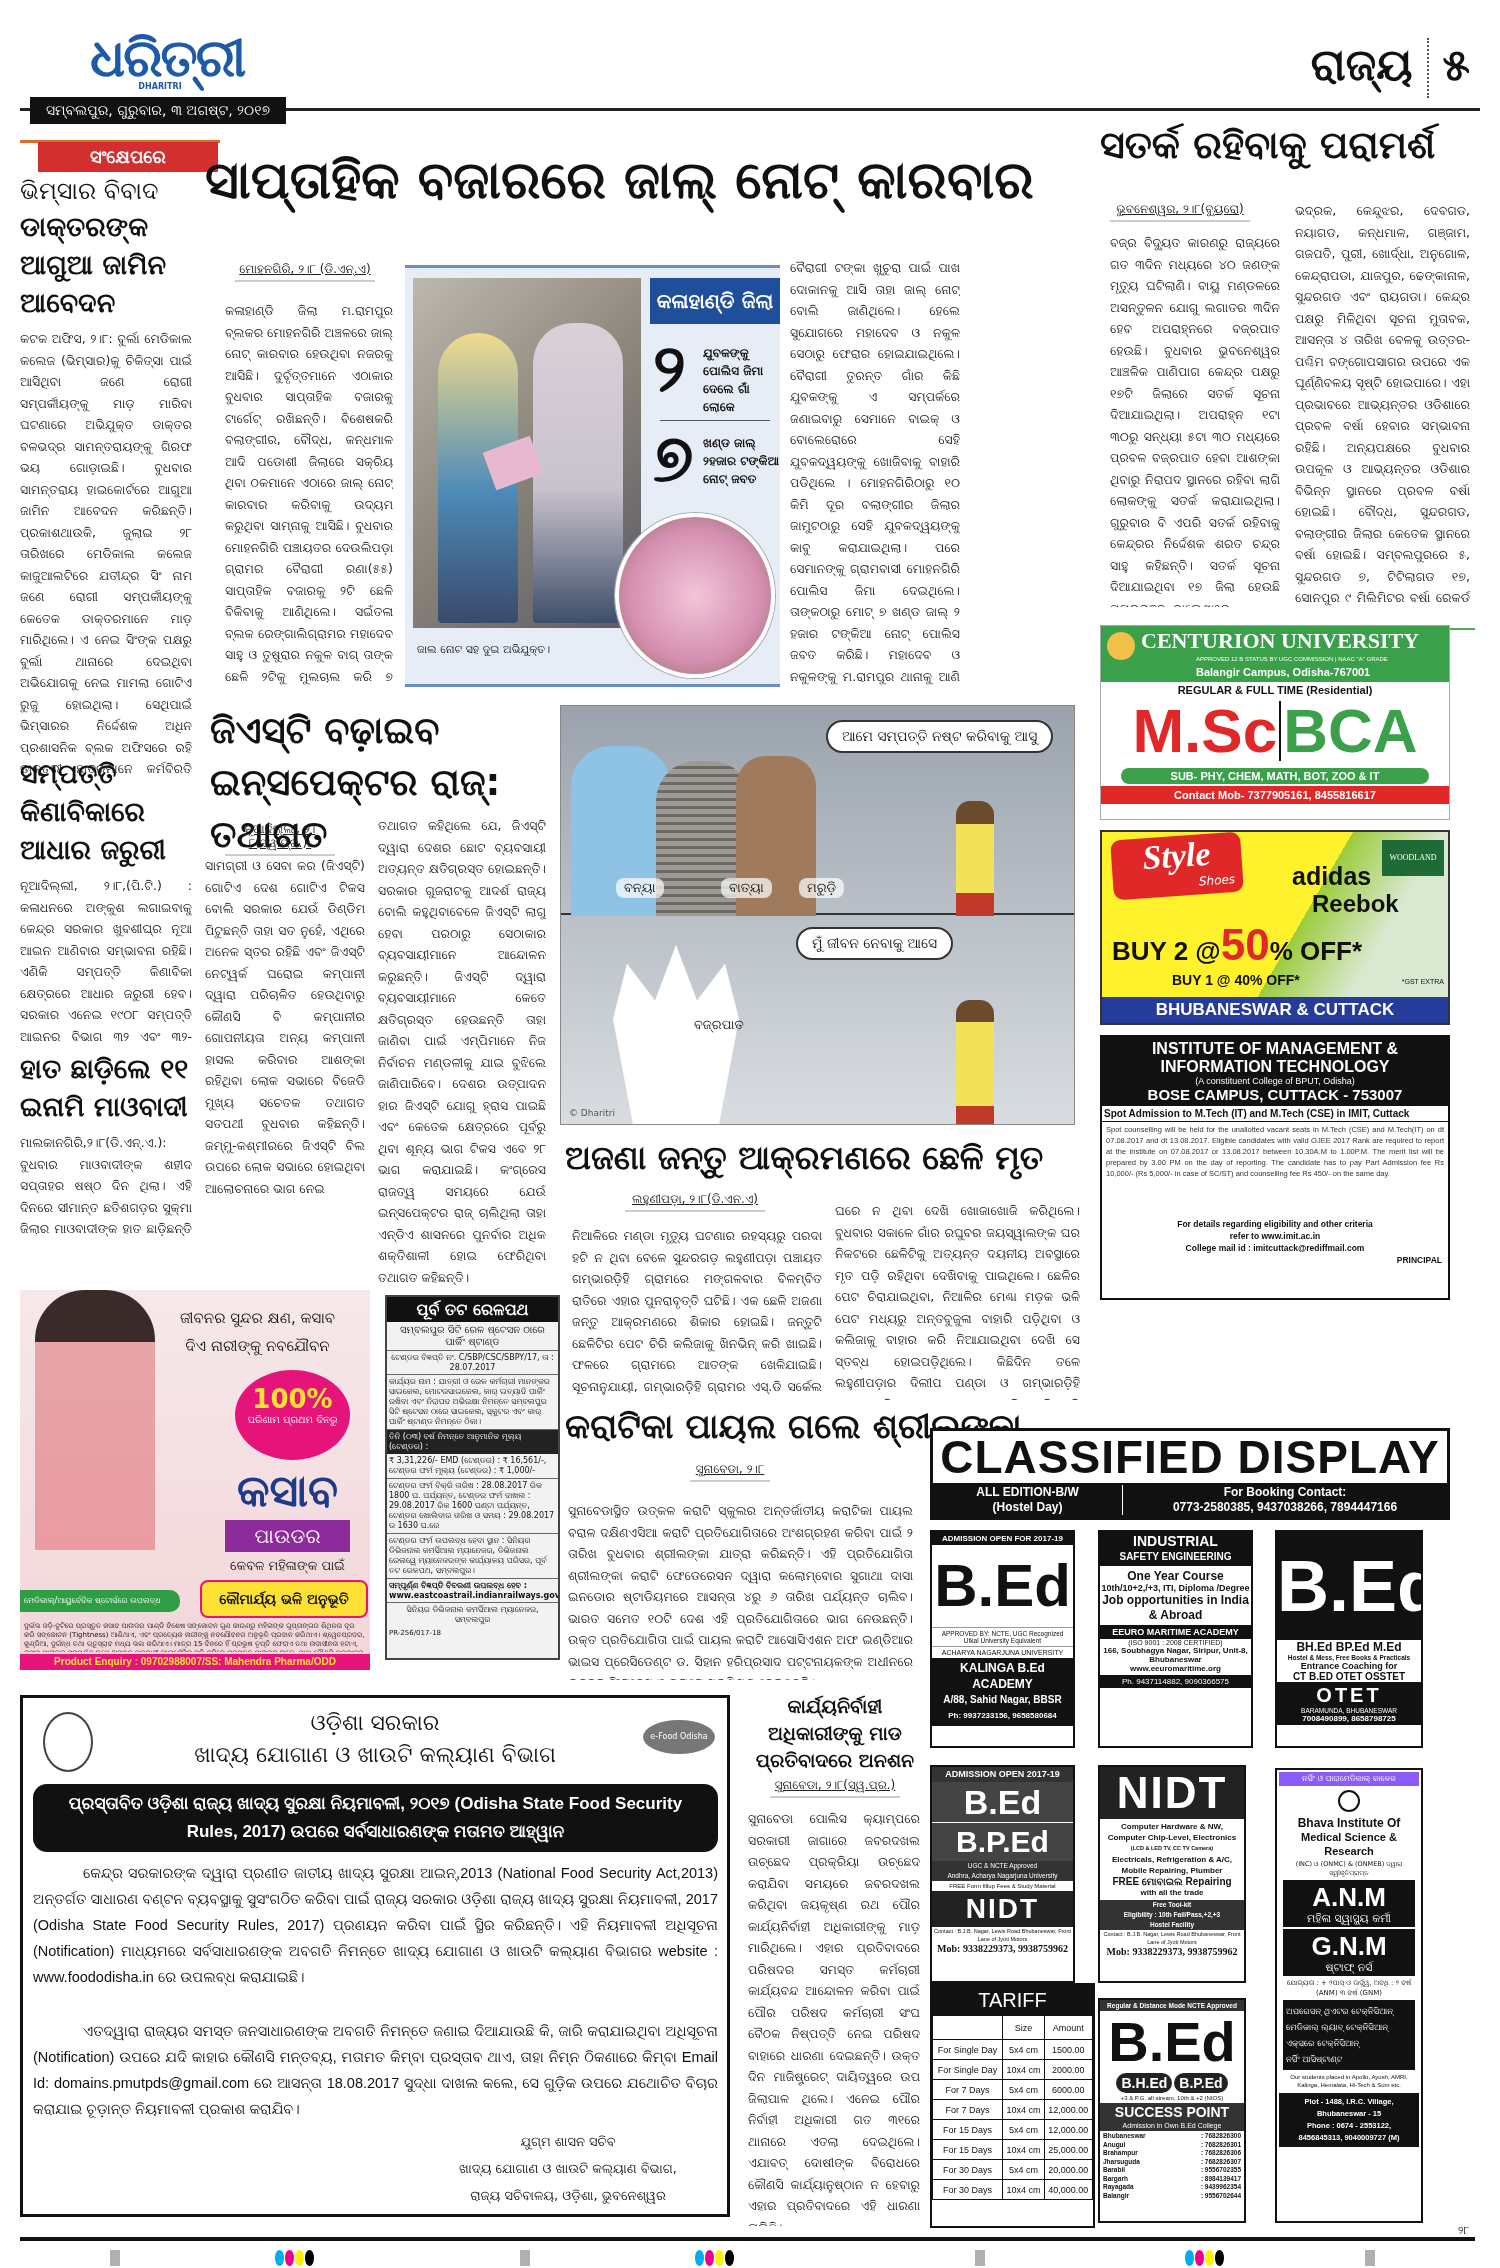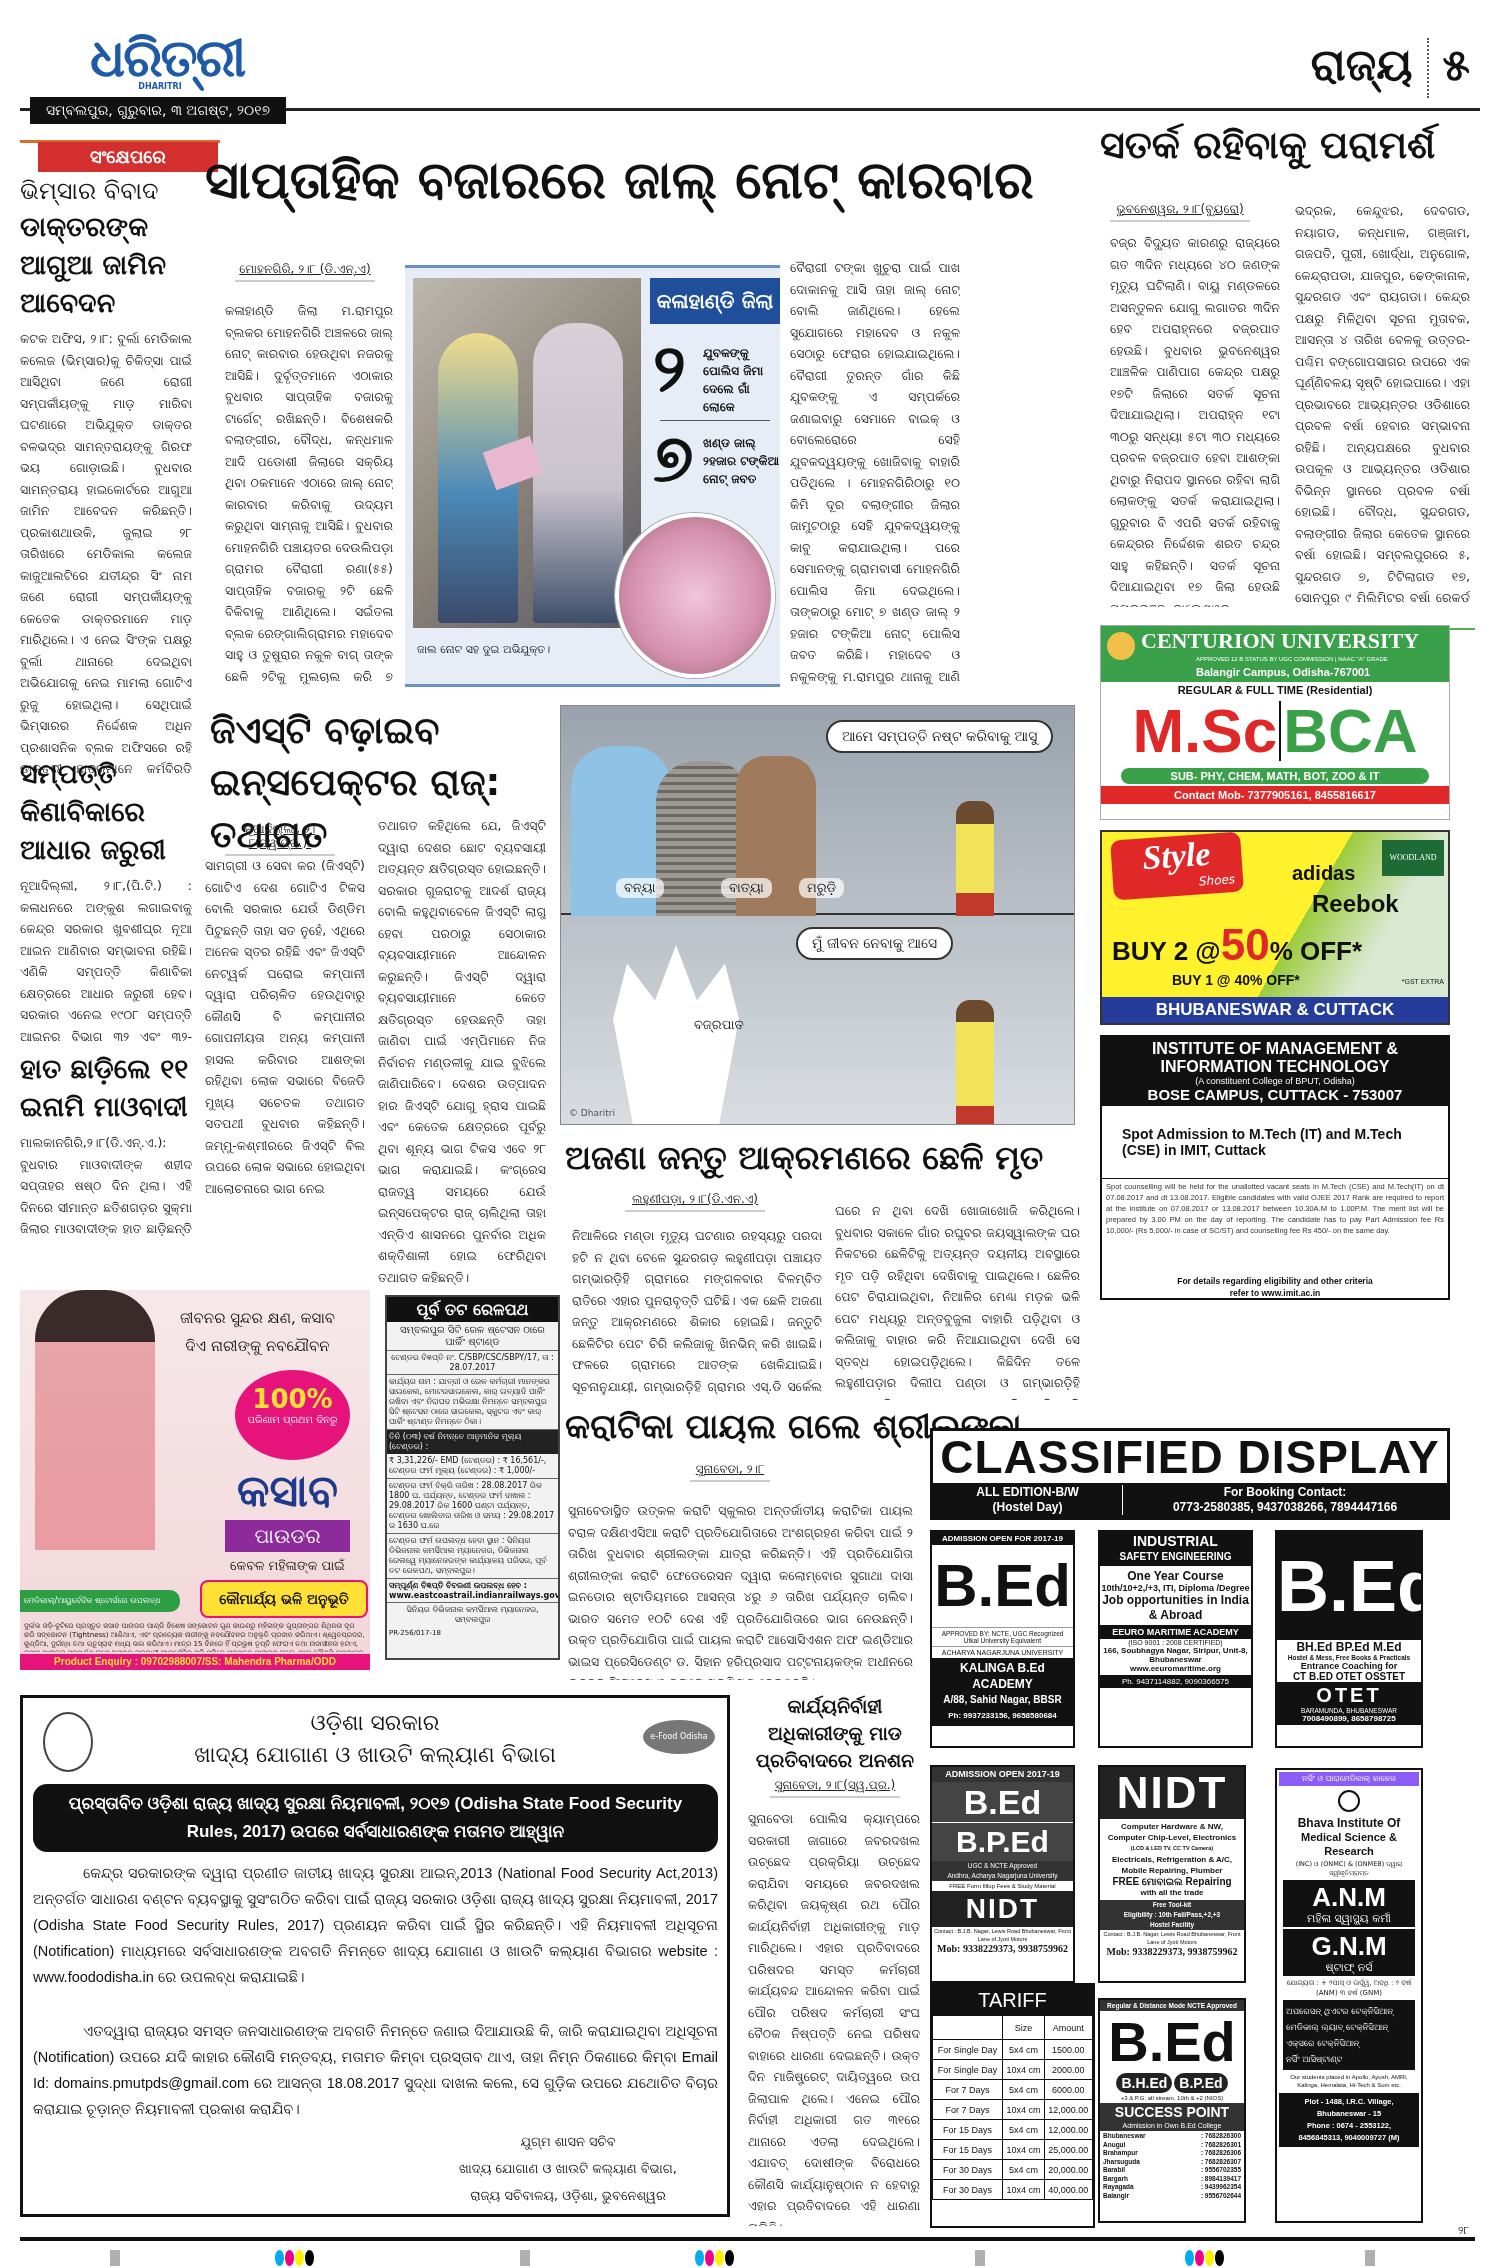--- a/index.html
+++ b/index.html
@@ -205,39 +205,39 @@
   </div>
   <div class="sans" style="margin:2px 20px;background:#3aa04a;color:#fff;border-radius:12px;font-size:11px;font-weight:bold;text-align:center;padding:2px">SUB- PHY, CHEM, MATH, BOT, ZOO &amp; IT</div>
   <div class="sans" style="background:#e02828;color:#fff;font-size:11px;font-weight:bold;text-align:center;padding:3px;margin-top:2px">Contact Mob- 7377905161, 8455816617</div>
 </div>
 
 <div id="style-ad" class="abs ad" style="background:linear-gradient(120deg,#fff12b 55%,#9ccc3c 55%,#d9e8d0 75%)">
   <div class="abs" style="left:10px;top:4px;width:130px;height:60px;background:#e02828;border-radius:10px;transform:rotate(-4deg);color:#fff;text-align:center">
     <div style="font-family:'Liberation Serif',serif;font-style:italic;font-size:34px;font-weight:bold;line-height:40px">Style</div>
     <div style="font-style:italic;font-size:12px;text-align:right;padding-right:8px">Shoes</div>
   </div>
-  <div class="abs sans" style="left:190px;top:30px;font-size:20px;font-weight:bold">adidas</div>
+  <div class="abs sans" style="left:190px;top:30px;font-size:25px;font-weight:bold">adidas</div>
   <div class="abs" style="left:280px;top:8px;width:62px;height:36px;background:#1e6b35;color:#fff;font-family:'Liberation Serif',serif;font-size:8px;text-align:center;line-height:36px">WOODLAND</div>
   <div class="abs sans" style="left:210px;top:58px;font-size:24px;font-weight:bold">Reebok</div>
   <div class="abs sans" style="left:10px;top:88px;font-size:26px;font-weight:bold;white-space:nowrap">
     <span>BUY 2 @</span><span style="color:#e02828;font-size:44px">50</span><span>% OFF*</span>
   </div>
   <div class="abs sans" style="left:70px;top:140px;font-size:14px;font-weight:bold">BUY 1 @ 40% OFF*</div>
   <div class="abs sans" style="right:4px;top:146px;font-size:7px">*GST EXTRA</div>
   <div class="abs sans" style="left:0;bottom:0;width:100%;height:26px;background:#263c9a;color:#fff;font-size:17px;font-weight:bold;text-align:center;line-height:26px">BHUBANESWAR &amp; CUTTACK</div>
 </div>
 
 <div id="imit-ad" class="abs ad">
   <div class="sans" style="background:#111;color:#fff;text-align:center;font-weight:bold;padding:3px 0">
     <div style="font-size:16px">INSTITUTE OF MANAGEMENT &amp;</div>
     <div style="font-size:16px">INFORMATION TECHNOLOGY</div>
     <div style="font-size:9px;font-weight:normal">(A constituent College of BPUT, Odisha)</div>
     <div style="font-size:15px">BOSE CAMPUS, CUTTACK - 753007</div>
   </div>
-  <div class="sans" style="font-size:14px;font-weight:bold;border-bottom:1px solid #111;padding:20px">Spot Admission to M.Tech (IT) and M.Tech (CSE) in IMIT, Cuttack</div>
+  <div class="sans" style="font-size:10px;font-weight:bold;border-bottom:1px solid #111;padding:2px">Spot Admission to M.Tech (IT) and M.Tech (CSE) in IMIT, Cuttack</div>
   <div class="sans" style="font-size:7.5px;line-height:11px;padding:2px 4px;text-align:justify;height:96px;overflow:hidden;color:#333">Spot counselling will be held for the unallotted vacant seats in M.Tech (CSE) and M.Tech(IT) on dt 07.08.2017 and dt 13.08.2017. Eligible candidates with valid OJEE 2017 Rank are required to report at the institute on 07.08.2017 or 13.08.2017 between 10.30A.M to 1.00P.M. The merit list will be prepared by 3.00 PM on the day of reporting. The candidate has to pay Part Admission fee Rs 10,000/- (Rs 5,000/- in case of SC/ST) and counselling fee Rs 450/- on the same day.</div>
   <div class="sans" style="font-size:8.5px;font-weight:bold;text-align:center;line-height:12px">
     <div>For details regarding eligibility and other criteria</div>
     <div>refer to www.imit.ac.in</div>
     <div>College mail id : imitcuttack@rediffmail.com</div>
     <div style="text-align:right;padding-right:6px">PRINCIPAL</div>
   </div>
 </div>
 
 <div id="classified" class="abs ad">

